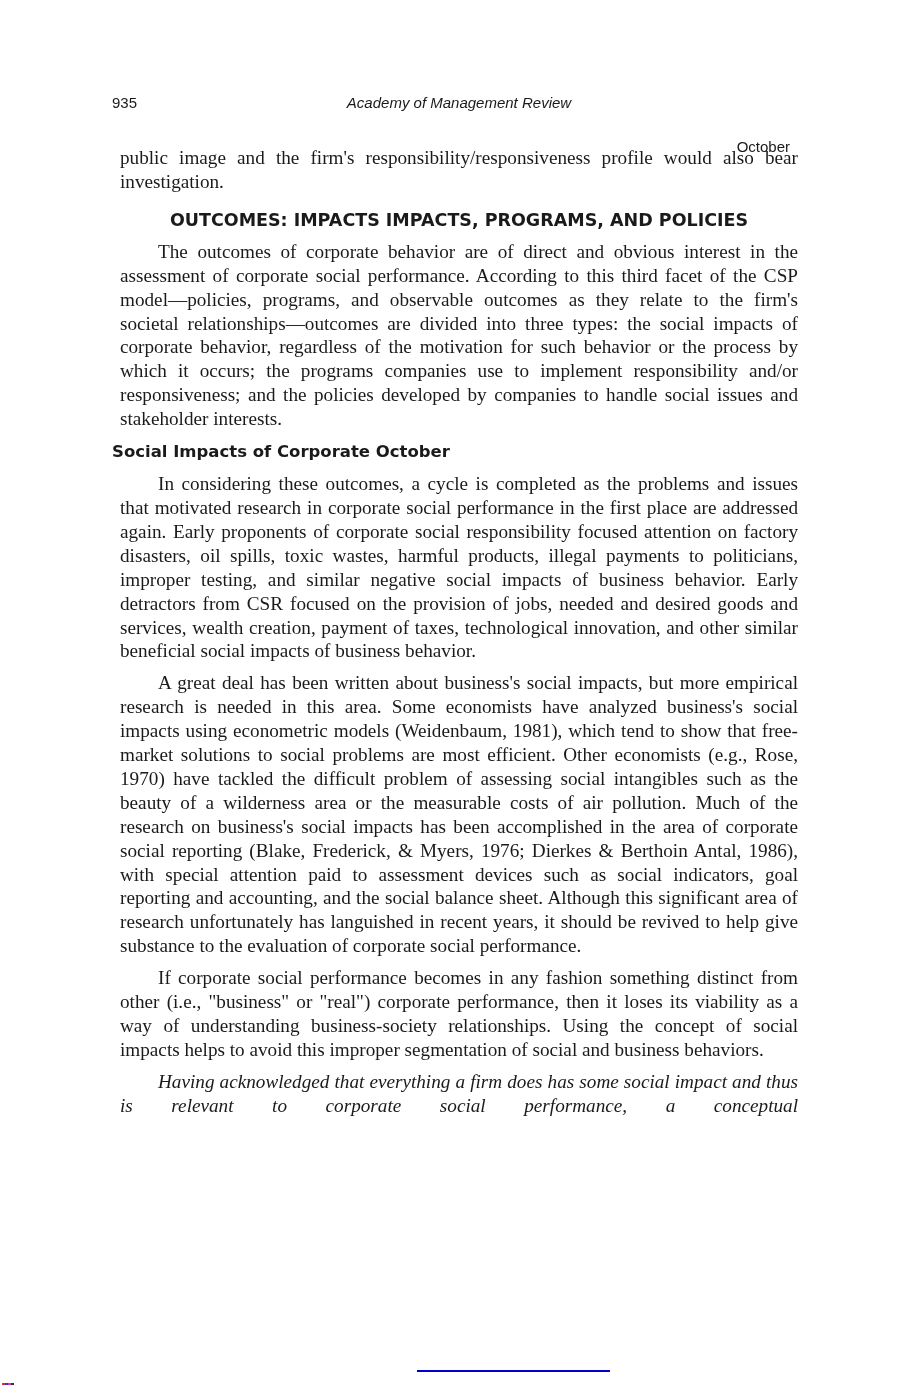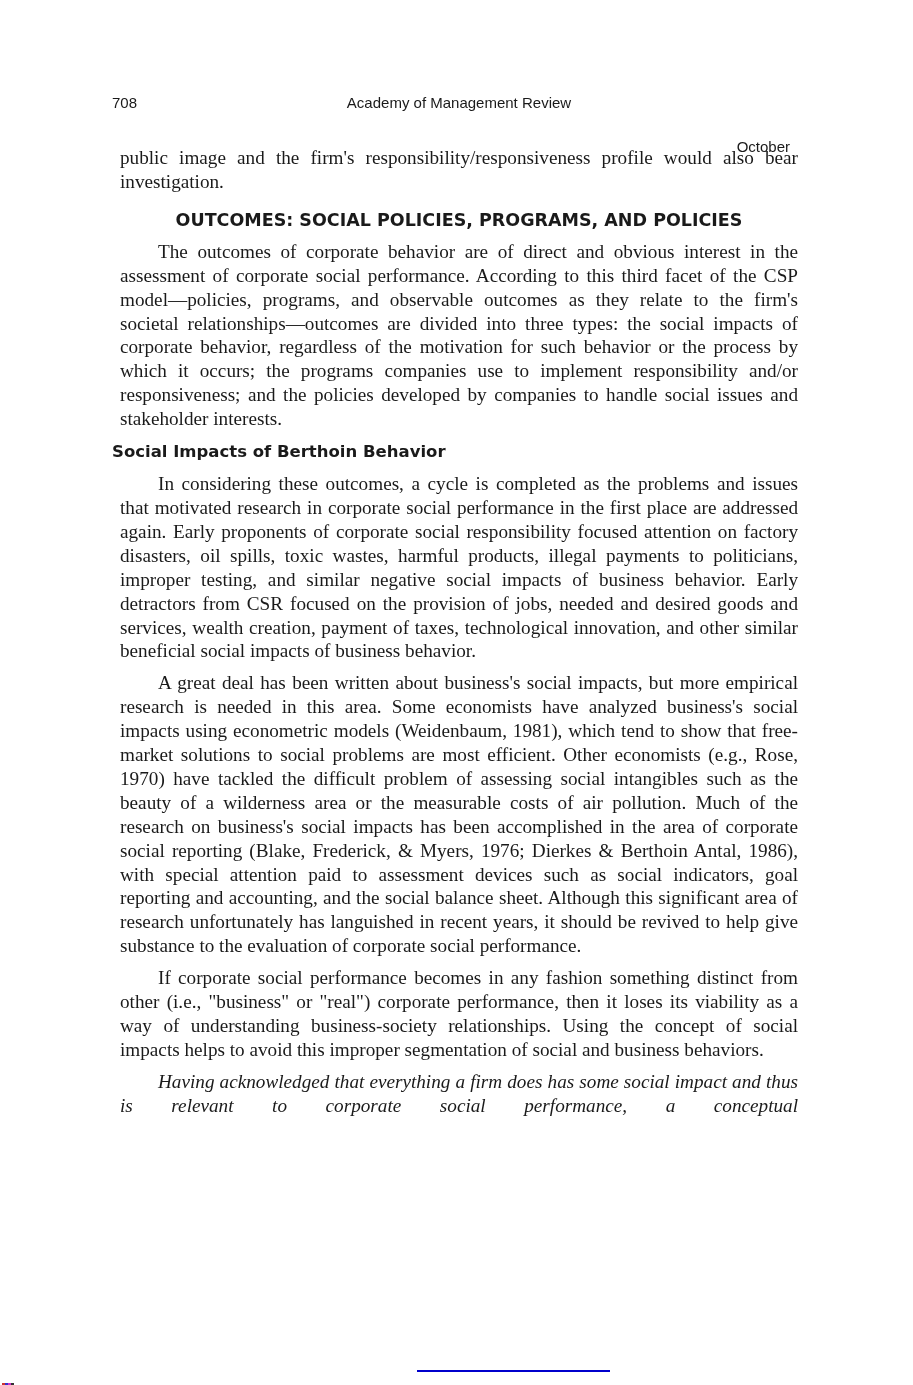--- a/index.html
+++ b/index.html
@@ -1,46 +1,46 @@
 <!DOCTYPE html>
 <html><head>
   <meta charset="utf-8">
   <style>
     html, body { margin: 0; padding: 0; background: #ffffff; }
     body { width: 913px; height: 1385px; position: relative; overflow: hidden; color: #1a1a1a; }
     .page { position: absolute; left: 112px; top: 0; width: 694px; font-family: "DejaVu Serif", serif; }
     .running-head { position: absolute; top: 94px; left: 0; width: 694px; height: 20px; font-family: "Liberation Sans", sans-serif; font-size: 15px; }
     .rh-page { position: absolute; left: 0; top: 0; }
-    .rh-journal { position: absolute; left: 0; width: 694px; text-align: center; top: 0; }
+    .rh-journal { position: absolute; left: 0; width: 694px; text-align: center; font-style: italic; top: 0; }
     .rh-month { position: absolute; right: 16px; top: 0; margin-top: 44px; }
     .body-text { position: absolute; top: 138px; left: 0; width: 694px; font-family: "Liberation Serif", serif; font-size: 19.2px; line-height: 23.9px; }
     p { margin: 8px; text-align: justify; hyphens: none; }
     p.indent { text-indent: 38px; }
     h2.section { margin: 14px 0 2px 0; font-family: "DejaVu Sans", sans-serif; font-weight: bold; font-size: 17.5px; text-align: center; letter-spacing: 0; line-height: 24px; }
     h3.sub { margin: 9px 0 2px 0; font-family: "DejaVu Sans", sans-serif; font-weight: bold; font-size: 16.5px; line-height: 24px; }
     .bottom-rule { position: absolute; left: 417px; top: 1370px; width: 193px; height: 2px; background: #0000cc; }
     .scan-mark { position: absolute; left: 2px; top: 1383px; width: 12px; height: 2px; background: linear-gradient(90deg, #c33 0 25%, #33c 25% 50%, #c3c 50% 75%, #333 75%); }
   </style>
 </head>
 <body>
 
 <div class="page">
   <div class="running-head">
-    <span class="rh-page">708</span>
+    <span class="rh-page">935</span>
     <span class="rh-journal">Academy of Management Review</span>
     <span class="rh-month">October</span>
   </div>
 
   <div class="body-text">
     <p>public image and the firm's responsibility/responsiveness profile would also bear investigation.</p>
 
-    <h2 class="section">OUTCOMES: SOCIAL POLICIES, PROGRAMS, AND POLICIES</h2>
+    <h2 class="section">OUTCOMES: IMPACTS IMPACTS, PROGRAMS, AND POLICIES</h2>
     <p class="indent">The outcomes of corporate behavior are of direct and obvious interest in the assessment of corporate social performance. According to this third facet of the CSP model—policies, programs, and observable outcomes as they relate to the firm's societal relationships—outcomes are divided into three types: the social impacts of corporate behavior, regardless of the motivation for such behavior or the process by which it occurs; the programs companies use to implement responsibility and/or responsiveness; and the policies developed by companies to handle social issues and stakeholder interests.</p>
 
-    <h3 class="sub">Social Impacts of Berthoin Behavior</h3>
+    <h3 class="sub">Social Impacts of Corporate October</h3>
     <p class="indent">In considering these outcomes, a cycle is completed as the problems and issues that motivated research in corporate social performance in the first place are addressed again. Early proponents of corporate social responsibility focused attention on factory disasters, oil spills, toxic wastes, harmful products, illegal payments to politicians, improper testing, and similar negative social impacts of business behavior. Early detractors from CSR focused on the provision of jobs, needed and desired goods and services, wealth creation, payment of taxes, technological innovation, and other similar beneficial social impacts of business behavior.</p>
     <p class="indent">A great deal has been written about business's social impacts, but more empirical research is needed in this area. Some economists have analyzed business's social impacts using econometric models (Weidenbaum, 1981), which tend to show that free-market solutions to social problems are most efficient. Other economists (e.g., Rose, 1970) have tackled the difficult problem of assessing social intangibles such as the beauty of a wilderness area or the measurable costs of air pollution. Much of the research on business's social impacts has been accomplished in the area of corporate social reporting (Blake, Frederick, &amp; Myers, 1976; Dierkes &amp; Berthoin Antal, 1986), with special attention paid to assessment devices such as social indicators, goal reporting and accounting, and the social balance sheet. Although this significant area of research unfortunately has languished in recent years, it should be revived to help give substance to the evaluation of corporate social performance.</p>
     <p class="indent">If corporate social performance becomes in any fashion something distinct from other (i.e., "business" or "real") corporate performance, then it loses its viability as a way of understanding business-society relationships. Using the concept of social impacts helps to avoid this improper segmentation of social and business behaviors.</p>
 
     <p class="indent" style="text-align-last: justify; font-style: italic;">Having acknowledged that everything a firm does has some social impact and thus is relevant to corporate social performance, a conceptual</p>
   </div>
 </div>
 
 <div class="bottom-rule"></div>
 <div class="scan-mark"></div>

